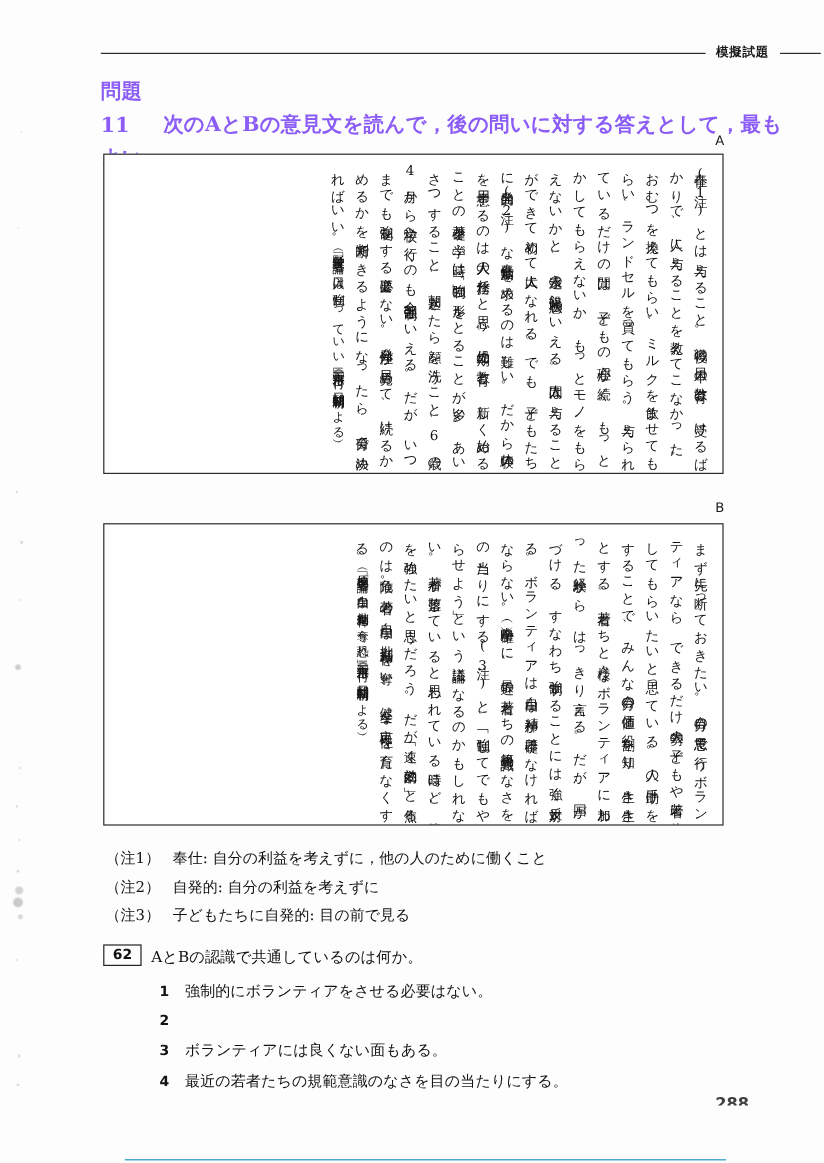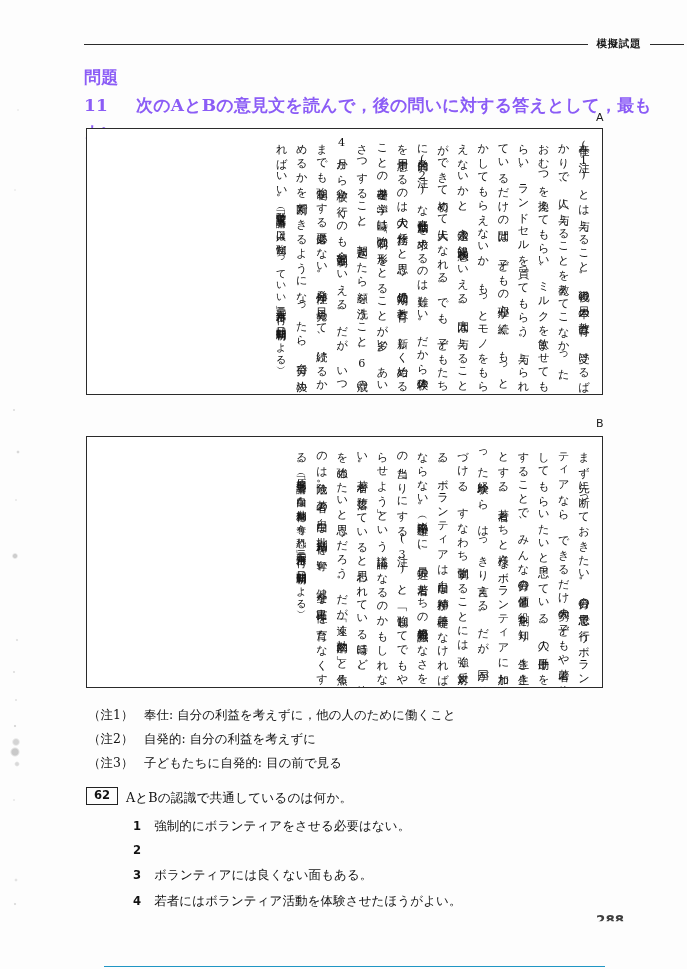--- a/index.html
+++ b/index.html
@@ -279,21 +279,21 @@
       </div>
       <div class="choice">
         <span class="choice-num">2</span>
       </div>
       <div class="choice">
         <span class="choice-num">3</span>
         <span>ボランティアには良くない面もある。</span>
       </div>
       <div class="choice">
         <span class="choice-num">4</span>
-        <span>若者にはボランティア活動を体験させたほうがよい。</span>
+        <span>最近の若者たちの規範意識のなさを目の当たりにする。</span>
       </div>
     </div>
   </div>
 
   <div class="page-number">288</div>
   <div class="bottom-rule"></div>
 
 </div>
 
 </body></html>

